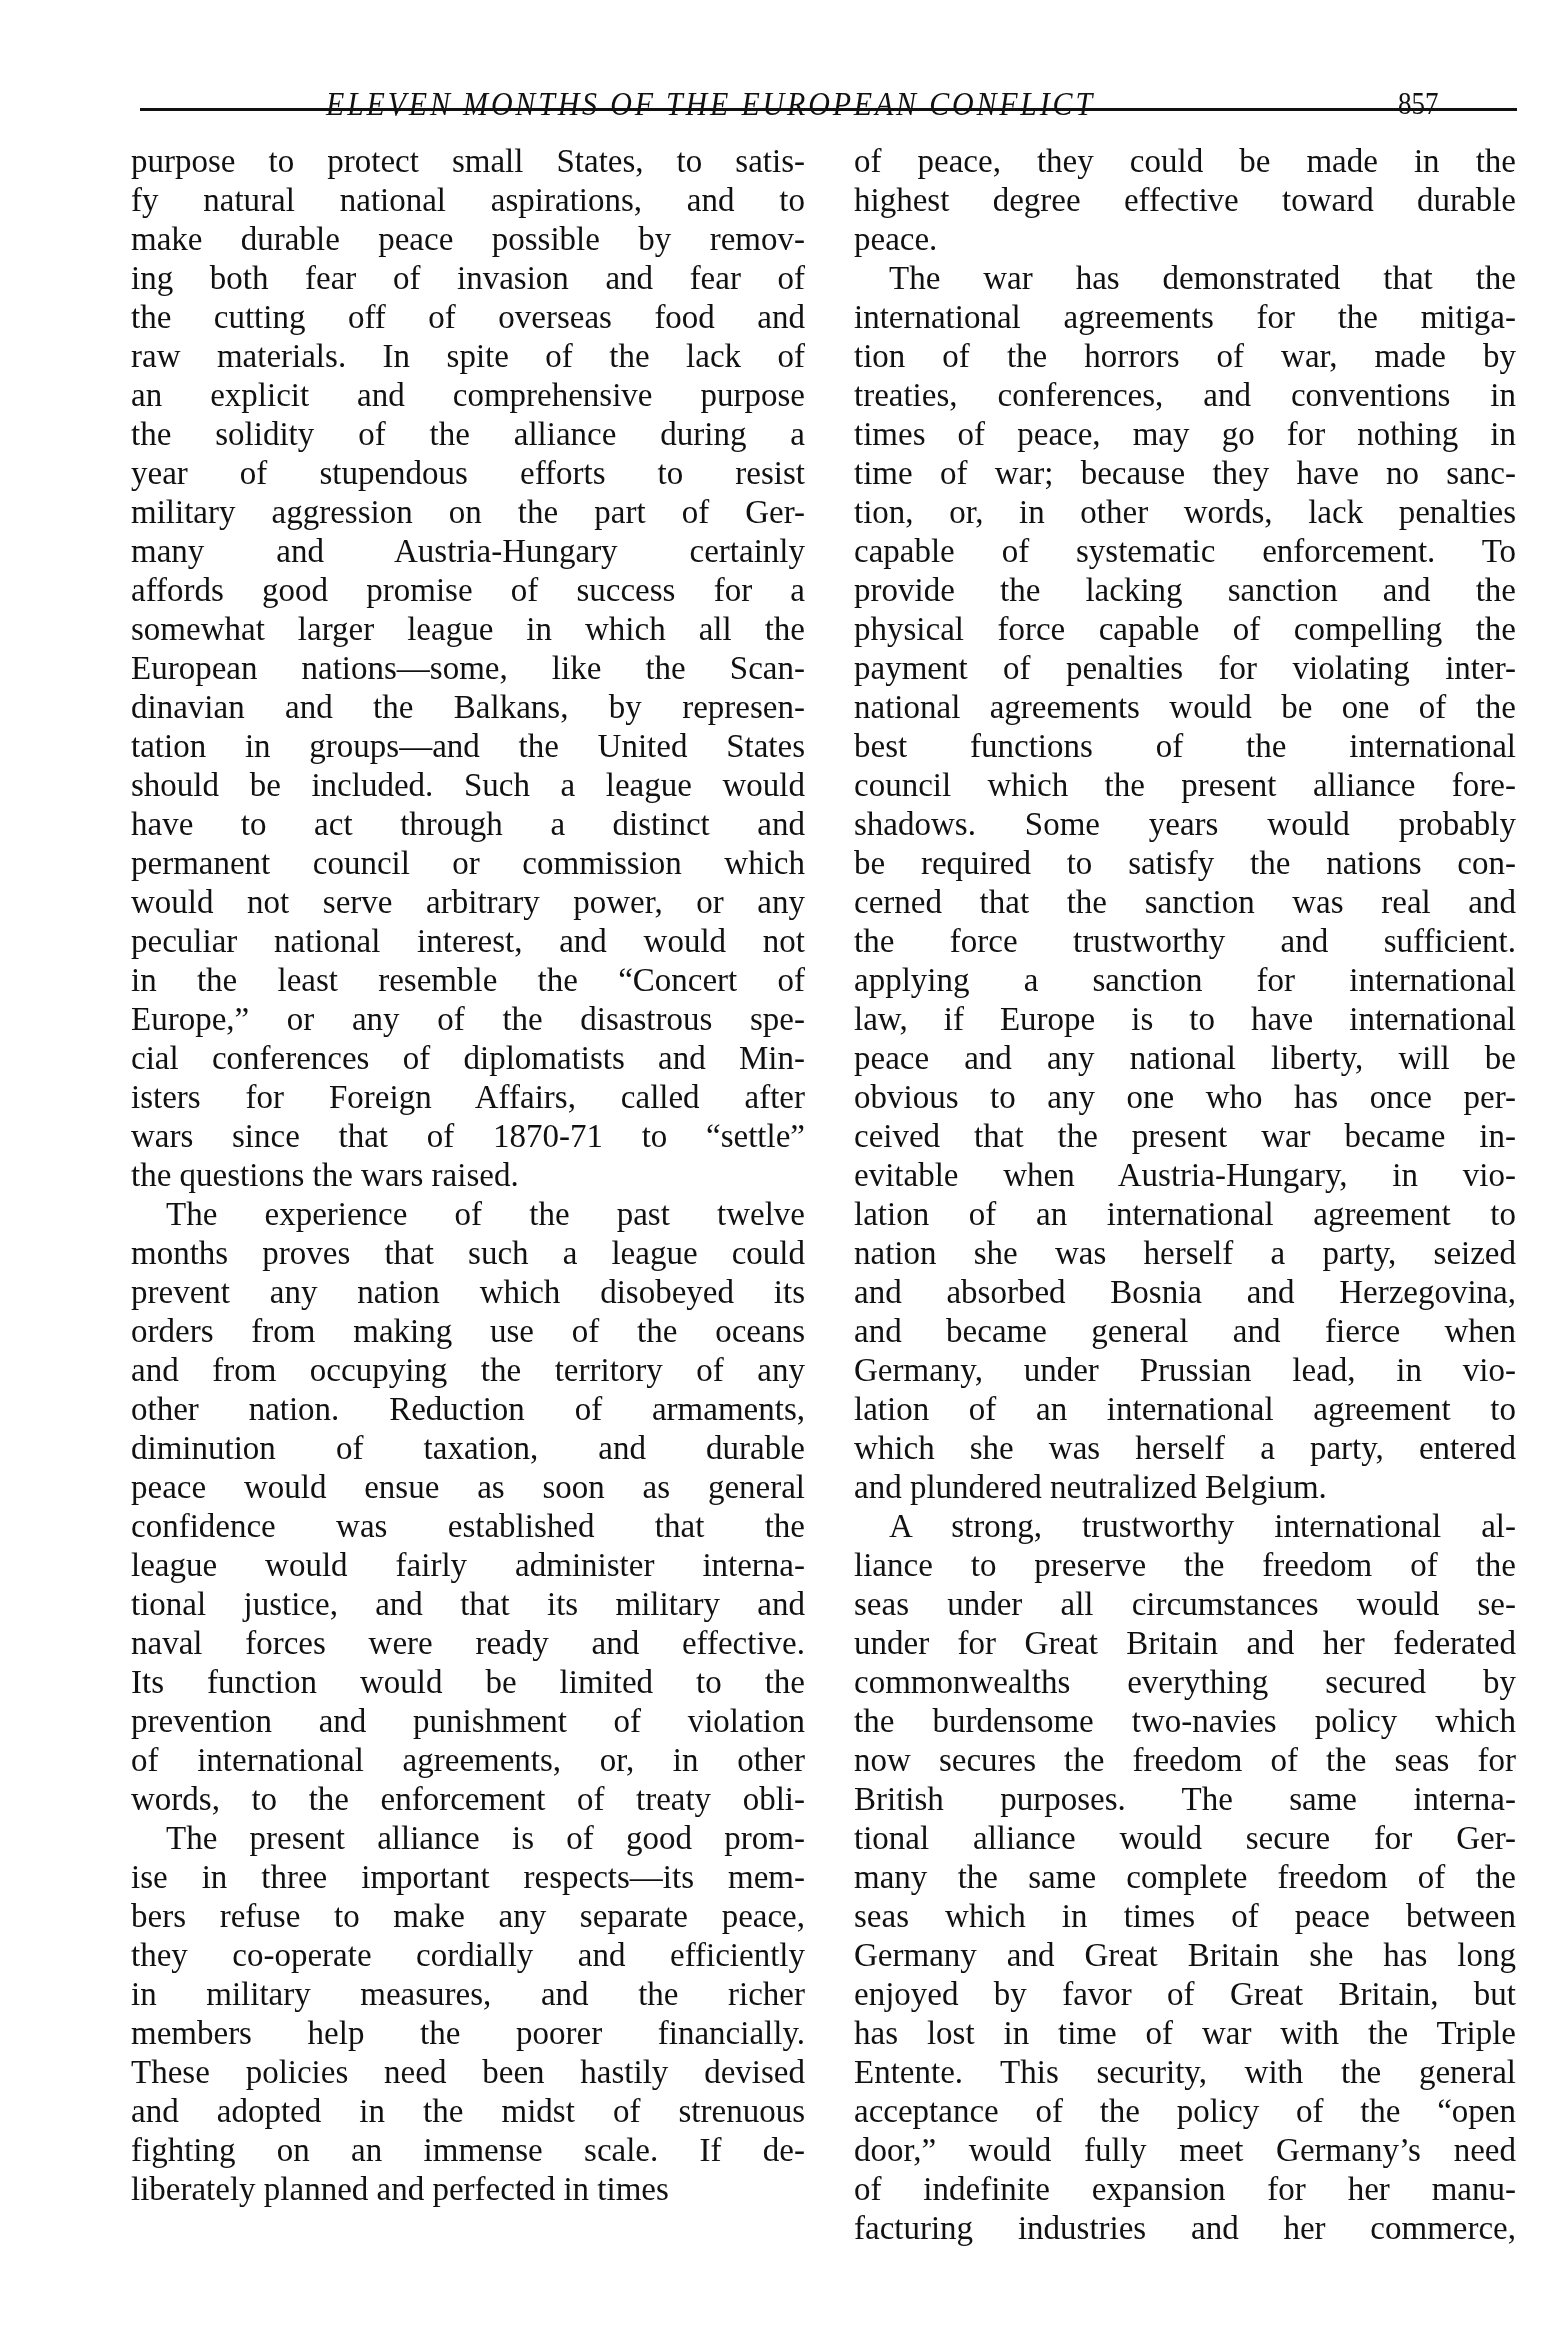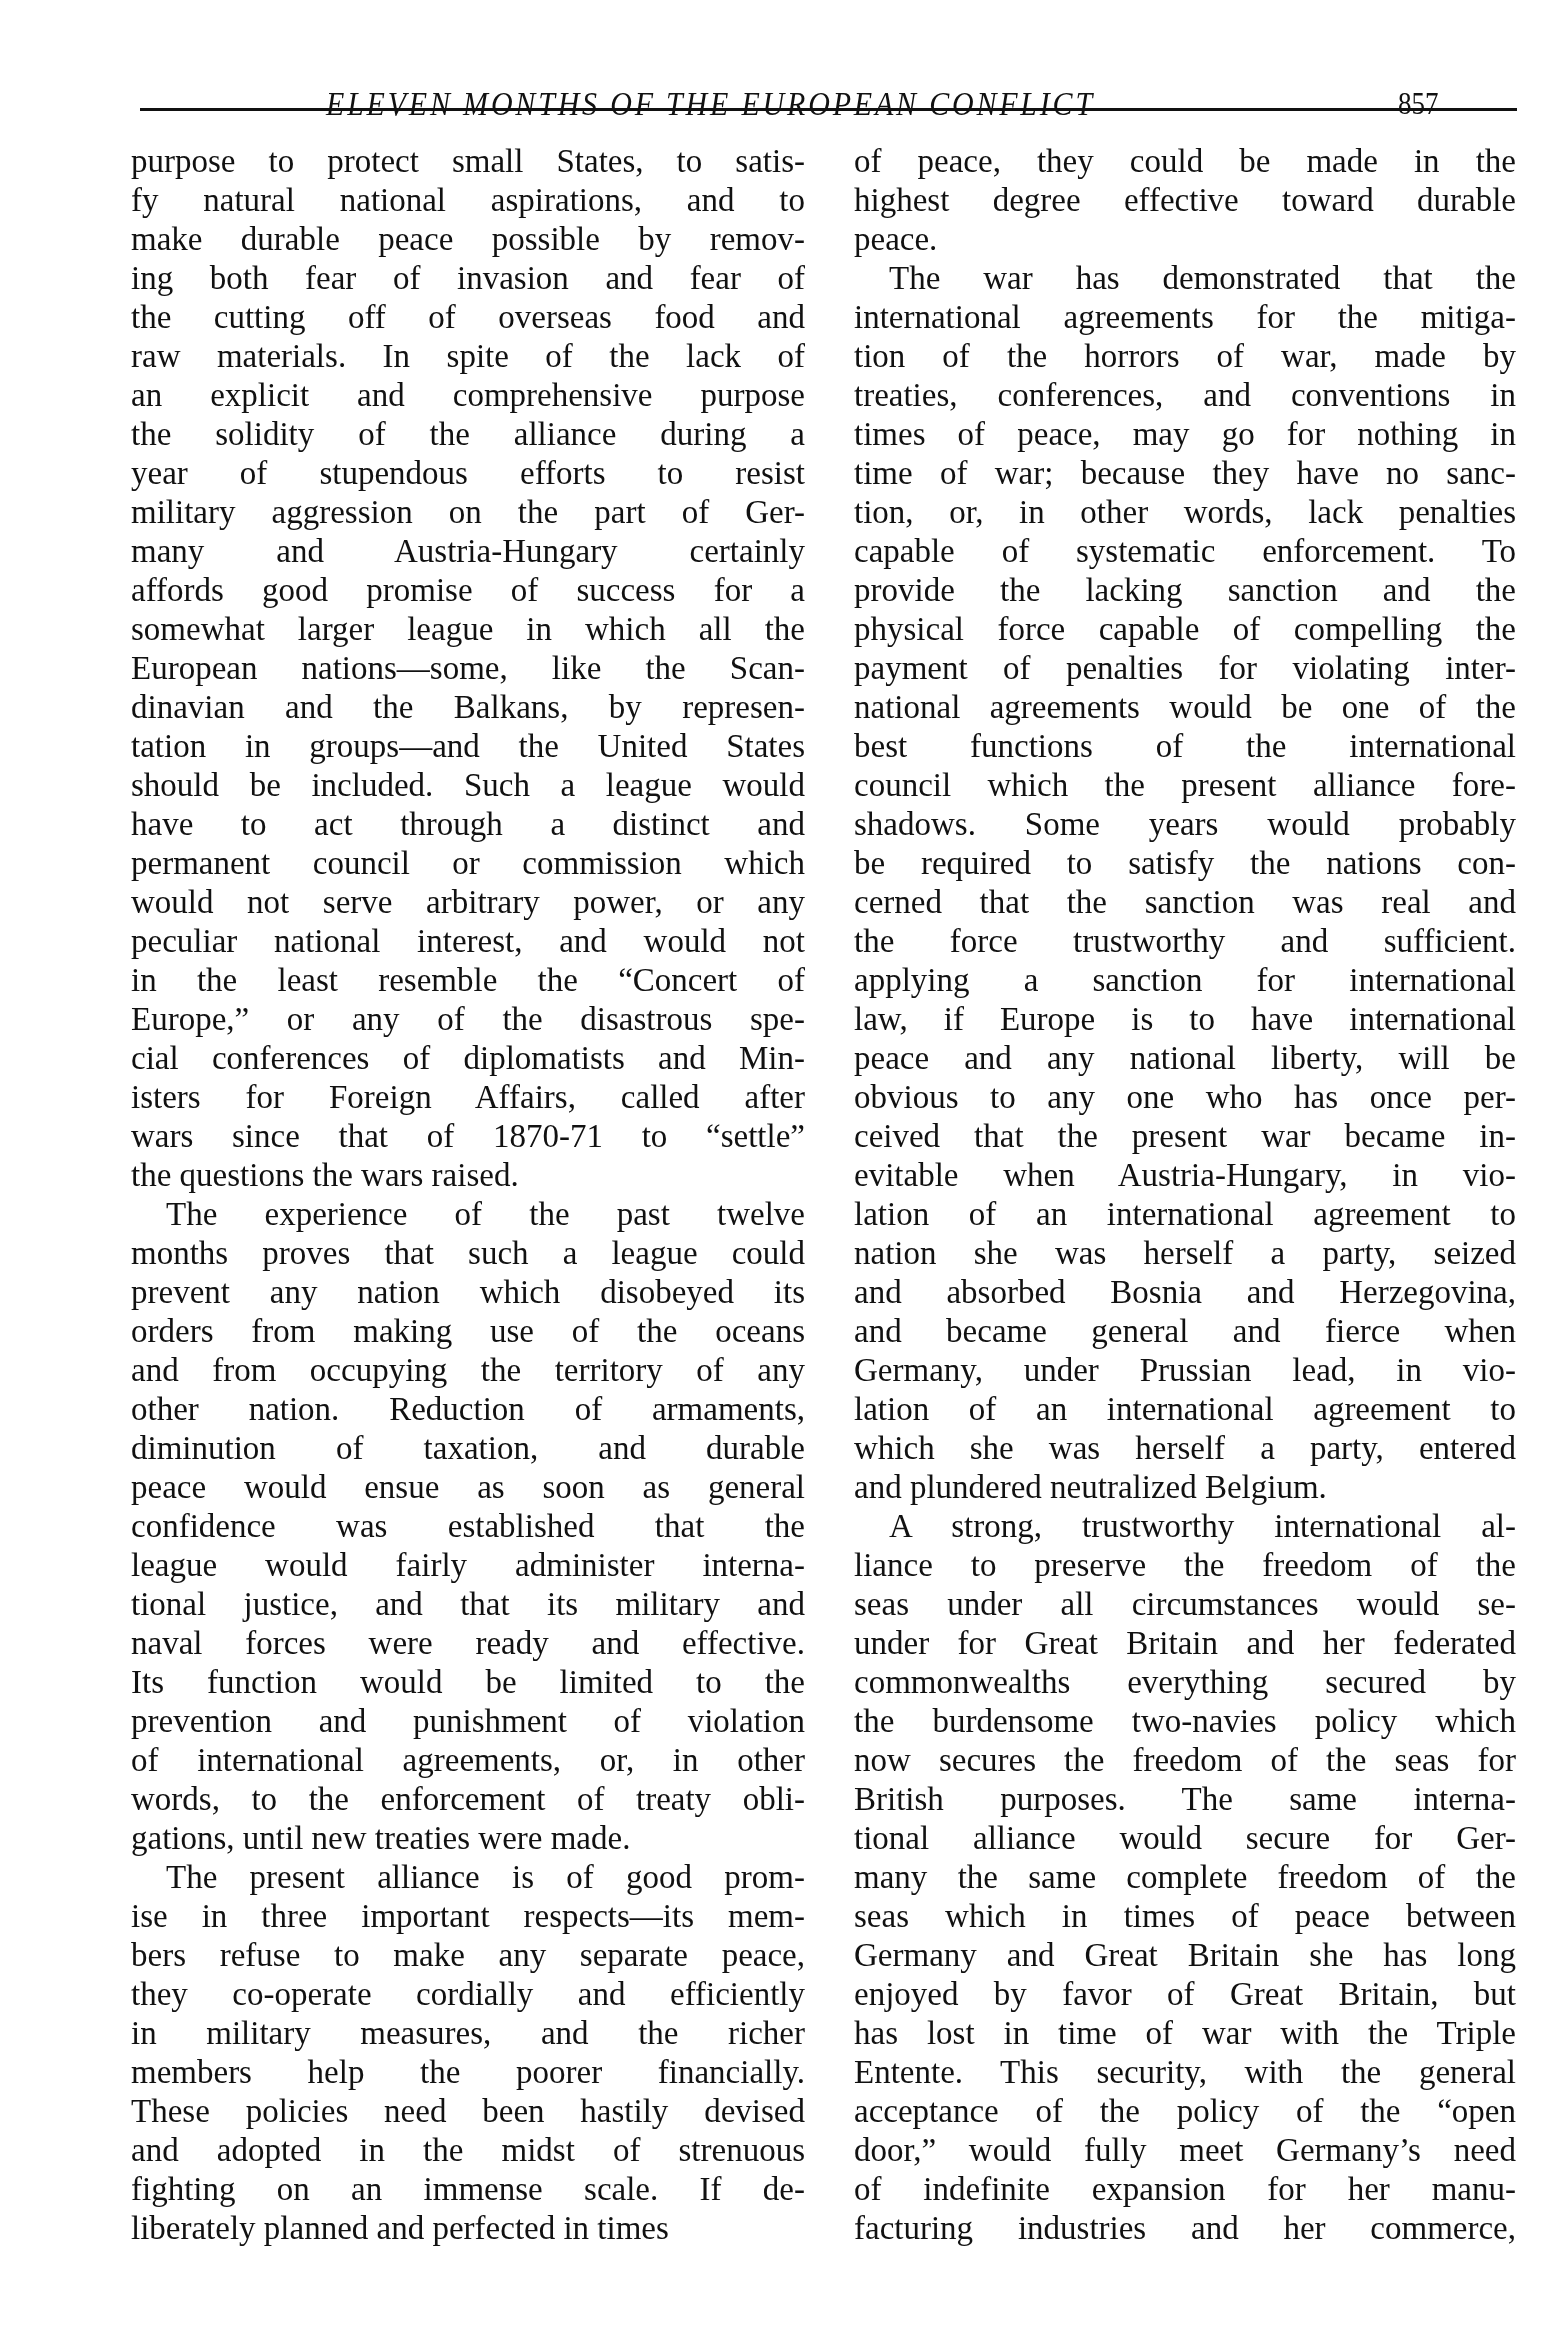--- a/index.html
+++ b/index.html
@@ -119,21 +119,20 @@
     <span class="line">diminution of taxation, and durable</span>
     <span class="line">peace would ensue as soon as general</span>
     <span class="line">confidence was established that the</span>
     <span class="line">league would fairly administer interna-</span>
     <span class="line">tional justice, and that its military and</span>
     <span class="line">naval forces were ready and effective.</span>
     <span class="line">Its function would be limited to the</span>
     <span class="line">prevention and punishment of violation</span>
     <span class="line">of international agreements, or, in other</span>
     <span class="line">words, to the enforcement of treaty obli-</span>
-    <span class="line last">gations, until new treaties were made.</span>
     <span class="line indent">The present alliance is of good prom-</span>
     <span class="line">ise in three important respects—its mem-</span>
     <span class="line">bers refuse to make any separate peace,</span>
     <span class="line">they co-operate cordially and efficiently</span>
     <span class="line">in military measures, and the richer</span>
     <span class="line">members help the poorer financially.</span>
     <span class="line">These policies need been hastily devised</span>
     <span class="line">and adopted in the midst of strenuous</span>
     <span class="line">fighting on an immense scale.  If de-</span>
     <span class="line last">liberately planned and perfected in times</span>

